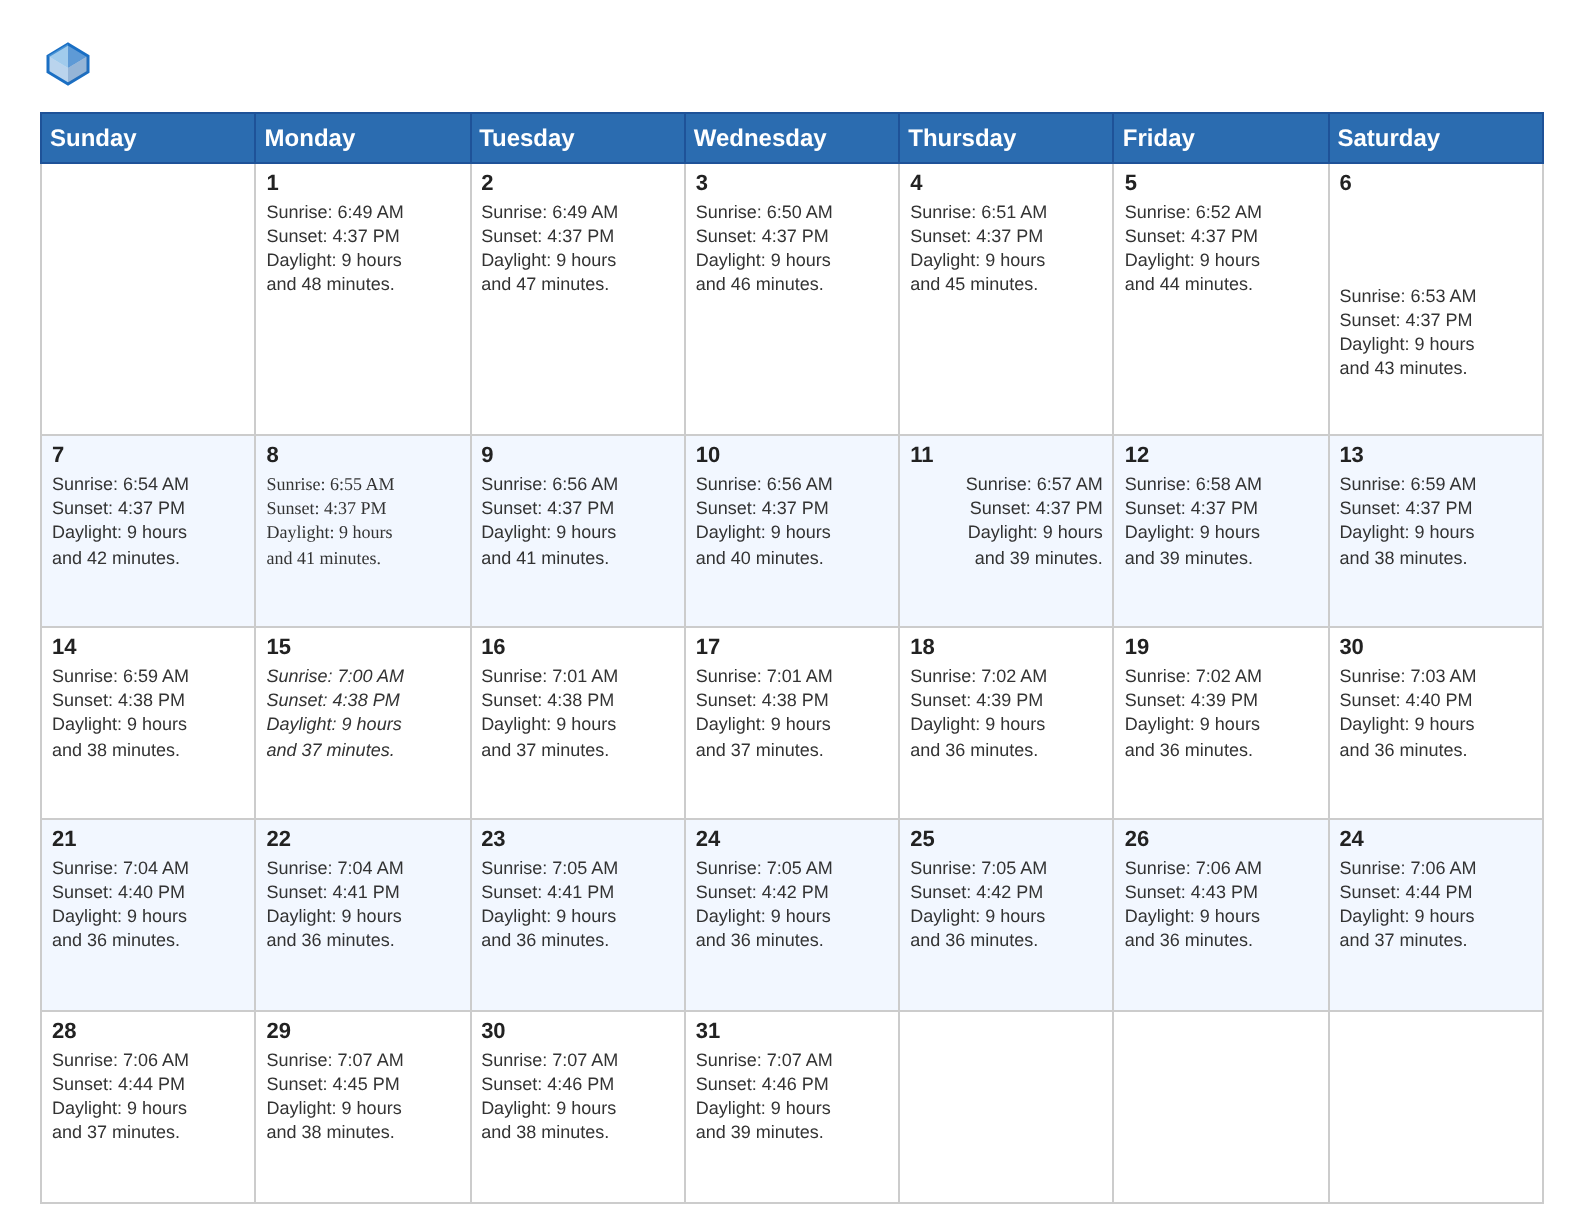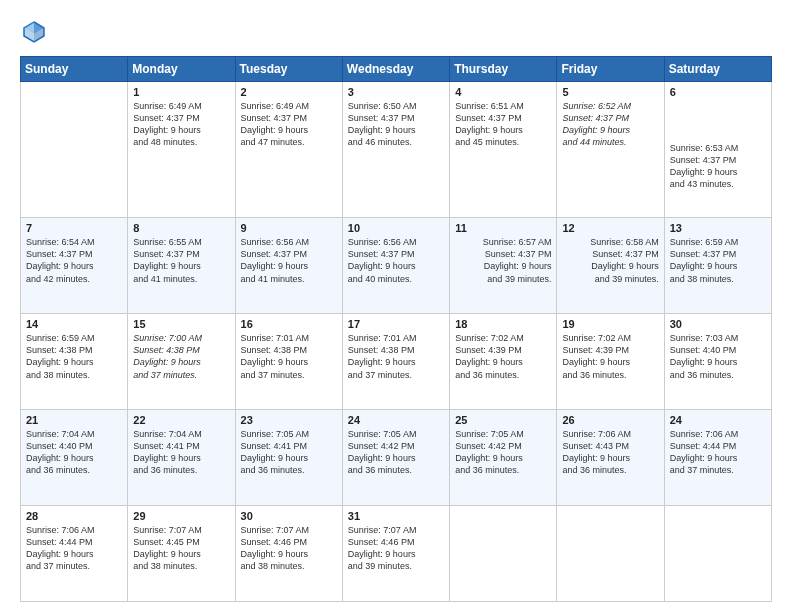--- a/index.html
+++ b/index.html
@@ -170,21 +170,21 @@
           </td>
           <td>
             <span class="day-number">4</span>
             <div class="day-info" style="white-space: pre-line;">Sunrise: 6:51 AM
 Sunset: 4:37 PM
 Daylight: 9 hours
 and 45 minutes.</div>
           </td>
           <td>
             <span class="day-number">5</span>
-            <div class="day-info" style="white-space: pre-line; font-style: italic;">Sunrise: 6:52 AM
+            <div class="day-info" style="white-space: pre-line;">Sunrise: 6:52 AM
 Sunset: 4:37 PM
 Daylight: 9 hours
 and 44 minutes.</div>
           </td>
           <td>
             <span class="day-number">6</span>
             <div class="day-info" style="white-space: pre-line; margin-top: 44px;">Sunrise: 6:53 AM
 Sunset: 4:37 PM
 Daylight: 9 hours
 and 43 minutes.</div>
@@ -193,21 +193,21 @@
         <tr class="row-alt">
           <td>
             <span class="day-number">7</span>
             <div class="day-info" style="white-space: pre-line;">Sunrise: 6:54 AM
 Sunset: 4:37 PM
 Daylight: 9 hours
 and 42 minutes.</div>
           </td>
           <td>
             <span class="day-number">8</span>
-            <div class="day-info" style="white-space: pre-line;">Sunrise: 6:55 AM
+            <div class="day-info" style="white-space: pre-line; font-family: Liberation Serif, serif;">Sunrise: 6:55 AM
 Sunset: 4:37 PM
 Daylight: 9 hours
 and 41 minutes.</div>
           </td>
           <td>
             <span class="day-number">9</span>
             <div class="day-info" style="white-space: pre-line;">Sunrise: 6:56 AM
 Sunset: 4:37 PM
 Daylight: 9 hours
 and 41 minutes.</div>
@@ -221,21 +221,21 @@
           </td>
           <td>
             <span class="day-number">11</span>
             <div class="day-info" style="white-space: pre-line; text-align: right;">Sunrise: 6:57 AM
 Sunset: 4:37 PM
 Daylight: 9 hours
 and 39 minutes.</div>
           </td>
           <td>
             <span class="day-number">12</span>
-            <div class="day-info" style="white-space: pre-line; text-align: right;">Sunrise: 6:58 AM
+            <div class="day-info" style="white-space: pre-line;">Sunrise: 6:58 AM
 Sunset: 4:37 PM
 Daylight: 9 hours
 and 39 minutes.</div>
           </td>
           <td>
             <span class="day-number">13</span>
             <div class="day-info" style="white-space: pre-line;">Sunrise: 6:59 AM
 Sunset: 4:37 PM
 Daylight: 9 hours
 and 38 minutes.</div>

